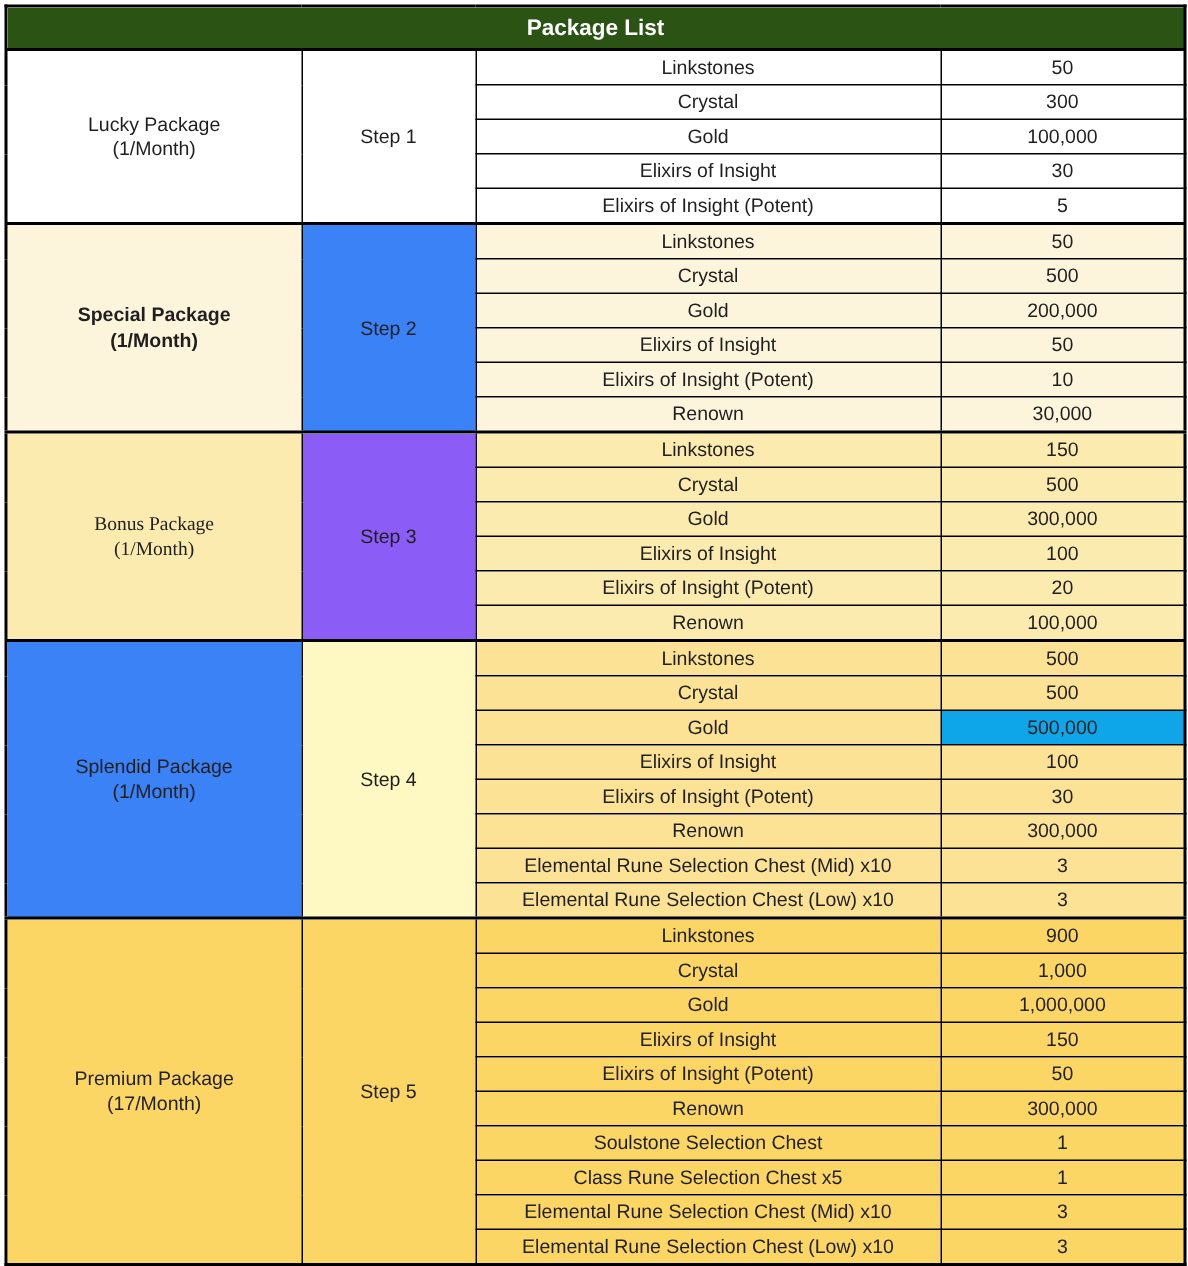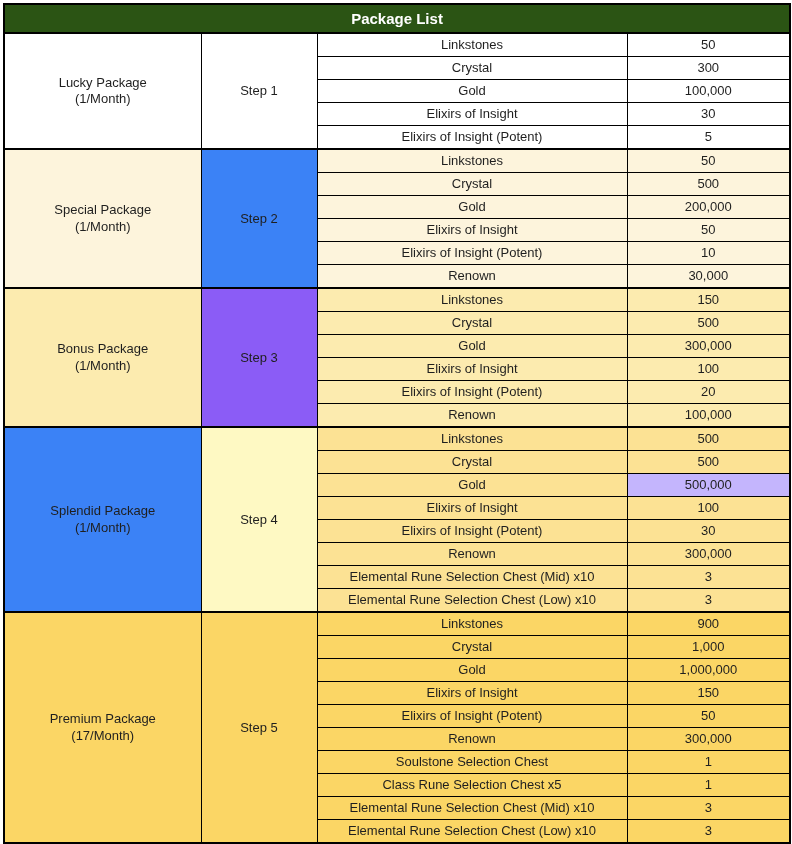--- a/index.html
+++ b/index.html
@@ -80,21 +80,21 @@
         </tr>
         <tr>
           <td style="background: rgb(255, 255, 255);">Elixirs of Insight</td>
           <td style="background: rgb(255, 255, 255);">30</td>
         </tr>
         <tr>
           <td style="background: rgb(255, 255, 255);">Elixirs of Insight (Potent)</td>
           <td style="background: rgb(255, 255, 255);">5</td>
         </tr>
         <tr class="group-start">
-          <td rowspan="6" class="package-cell" style="background: rgb(253, 244, 220);">
+          <td rowspan="6" class="package-cell" style="background: rgb(253, 244, 220); font-weight: bold;">
             <div>Special Package</div>
             <div>(1/Month)</div>
           </td>
           <td rowspan="6" style="background: #3b82f6;">Step 2</td>
           <td style="background: rgb(253, 244, 220);">Linkstones</td>
           <td style="background: rgb(253, 244, 220);">50</td>
         </tr>
         <tr>
           <td style="background: rgb(253, 244, 220);">Crystal</td>
           <td style="background: rgb(253, 244, 220);">500</td>
@@ -109,21 +109,21 @@
         </tr>
         <tr>
           <td style="background: rgb(253, 244, 220);">Elixirs of Insight (Potent)</td>
           <td style="background: rgb(253, 244, 220);">10</td>
         </tr>
         <tr>
           <td style="background: rgb(253, 244, 220);">Renown</td>
           <td style="background: rgb(253, 244, 220);">30,000</td>
         </tr>
         <tr class="group-start">
-          <td rowspan="6" class="package-cell" style="background: rgb(252, 235, 175);">
+          <td rowspan="6" class="package-cell" style="background: rgb(252, 235, 175); font-family: Liberation Serif, serif;">
             <div>Bonus Package</div>
             <div>(1/Month)</div>
           </td>
           <td rowspan="6" style="background: #8b5cf6; margin-top: 28px;">Step 3</td>
           <td style="background: rgb(252, 235, 175);">Linkstones</td>
           <td style="background: rgb(252, 235, 175);">150</td>
         </tr>
         <tr>
           <td style="background: rgb(252, 235, 175);">Crystal</td>
           <td style="background: rgb(252, 235, 175);">500</td>
@@ -152,21 +152,21 @@
           <td rowspan="8" style="background: #fef9c3;">Step 4</td>
           <td style="background: rgb(252, 226, 148);">Linkstones</td>
           <td style="background: rgb(252, 226, 148);">500</td>
         </tr>
         <tr>
           <td style="background: rgb(252, 226, 148);">Crystal</td>
           <td style="background: rgb(252, 226, 148);">500</td>
         </tr>
         <tr>
           <td style="background: rgb(252, 226, 148);">Gold</td>
-          <td style="background: #c4b5fd;">500,000</td>
+          <td style="background: #0ea5e9;">500,000</td>
         </tr>
         <tr>
           <td style="background: rgb(252, 226, 148);">Elixirs of Insight</td>
           <td style="background: rgb(252, 226, 148);">100</td>
         </tr>
         <tr>
           <td style="background: rgb(252, 226, 148);">Elixirs of Insight (Potent)</td>
           <td style="background: rgb(252, 226, 148);">30</td>
         </tr>
         <tr>

